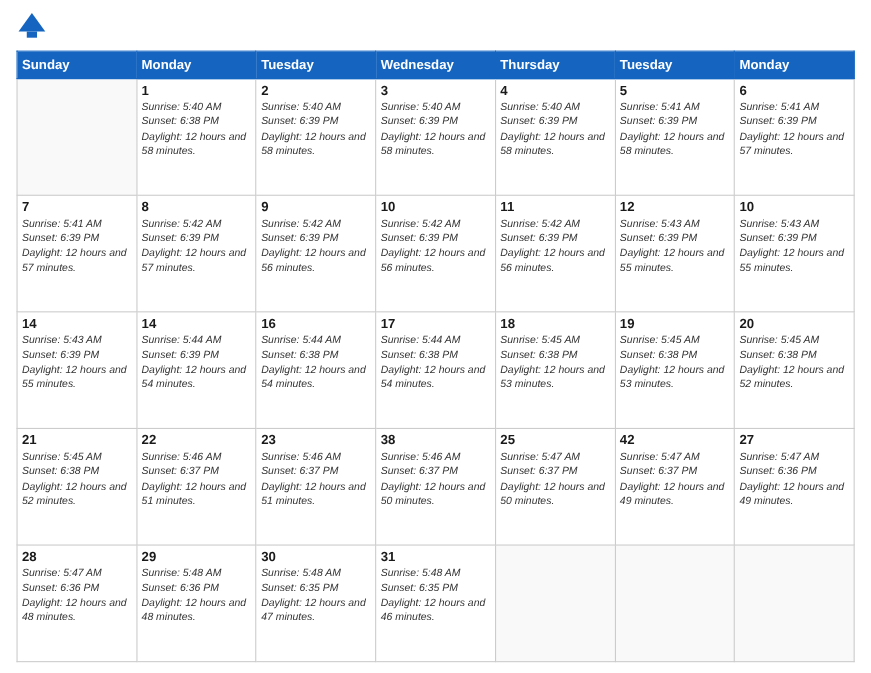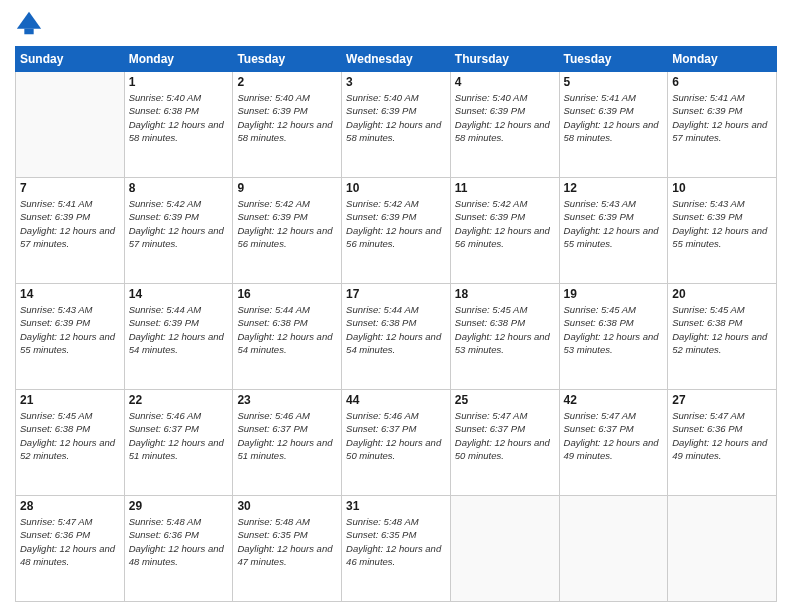--- a/index.html
+++ b/index.html
@@ -264,21 +264,21 @@
 Sunset: 6:37 PM
 Daylight: 12 hours and 51 minutes.</div>
           </td>
           <td>
             <span class="day-number">23</span>
             <div class="day-info" style="white-space: pre-line;">Sunrise: 5:46 AM
 Sunset: 6:37 PM
 Daylight: 12 hours and 51 minutes.</div>
           </td>
           <td>
-            <span class="day-number">44</span>
+            <span class="day-number">38</span>
             <div class="day-info" style="white-space: pre-line;">Sunrise: 5:46 AM
 Sunset: 6:37 PM
 Daylight: 12 hours and 50 minutes.</div>
           </td>
           <td>
             <span class="day-number">25</span>
             <div class="day-info" style="white-space: pre-line;">Sunrise: 5:47 AM
 Sunset: 6:37 PM
 Daylight: 12 hours and 50 minutes.</div>
           </td>

